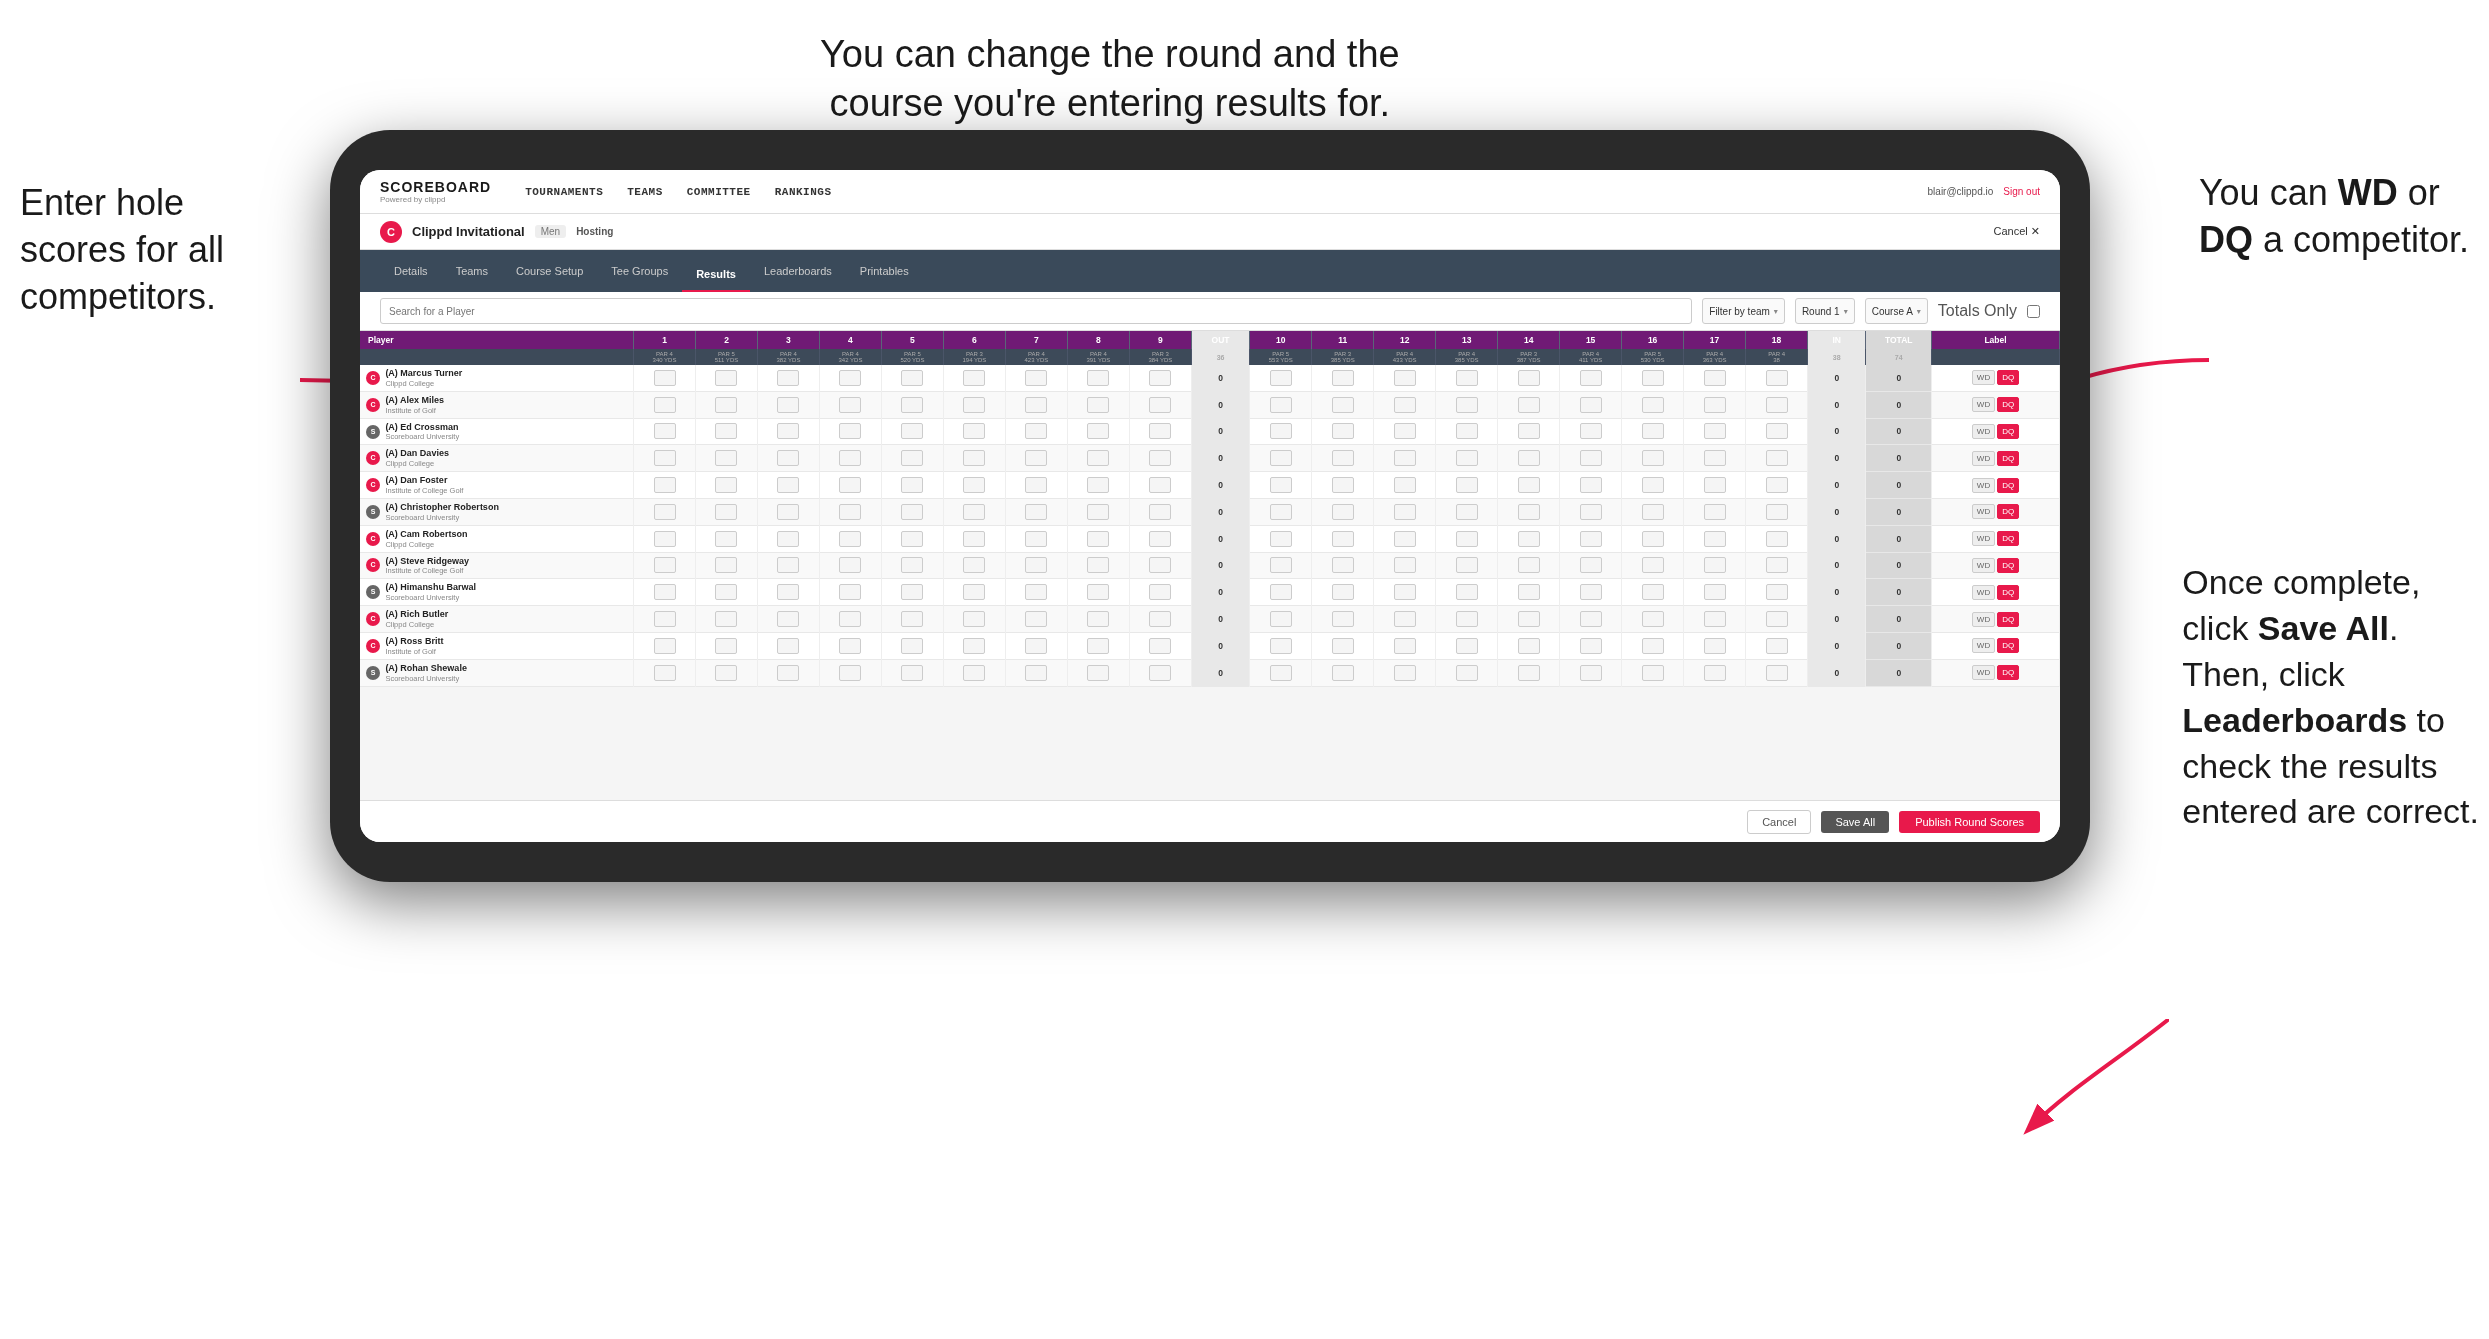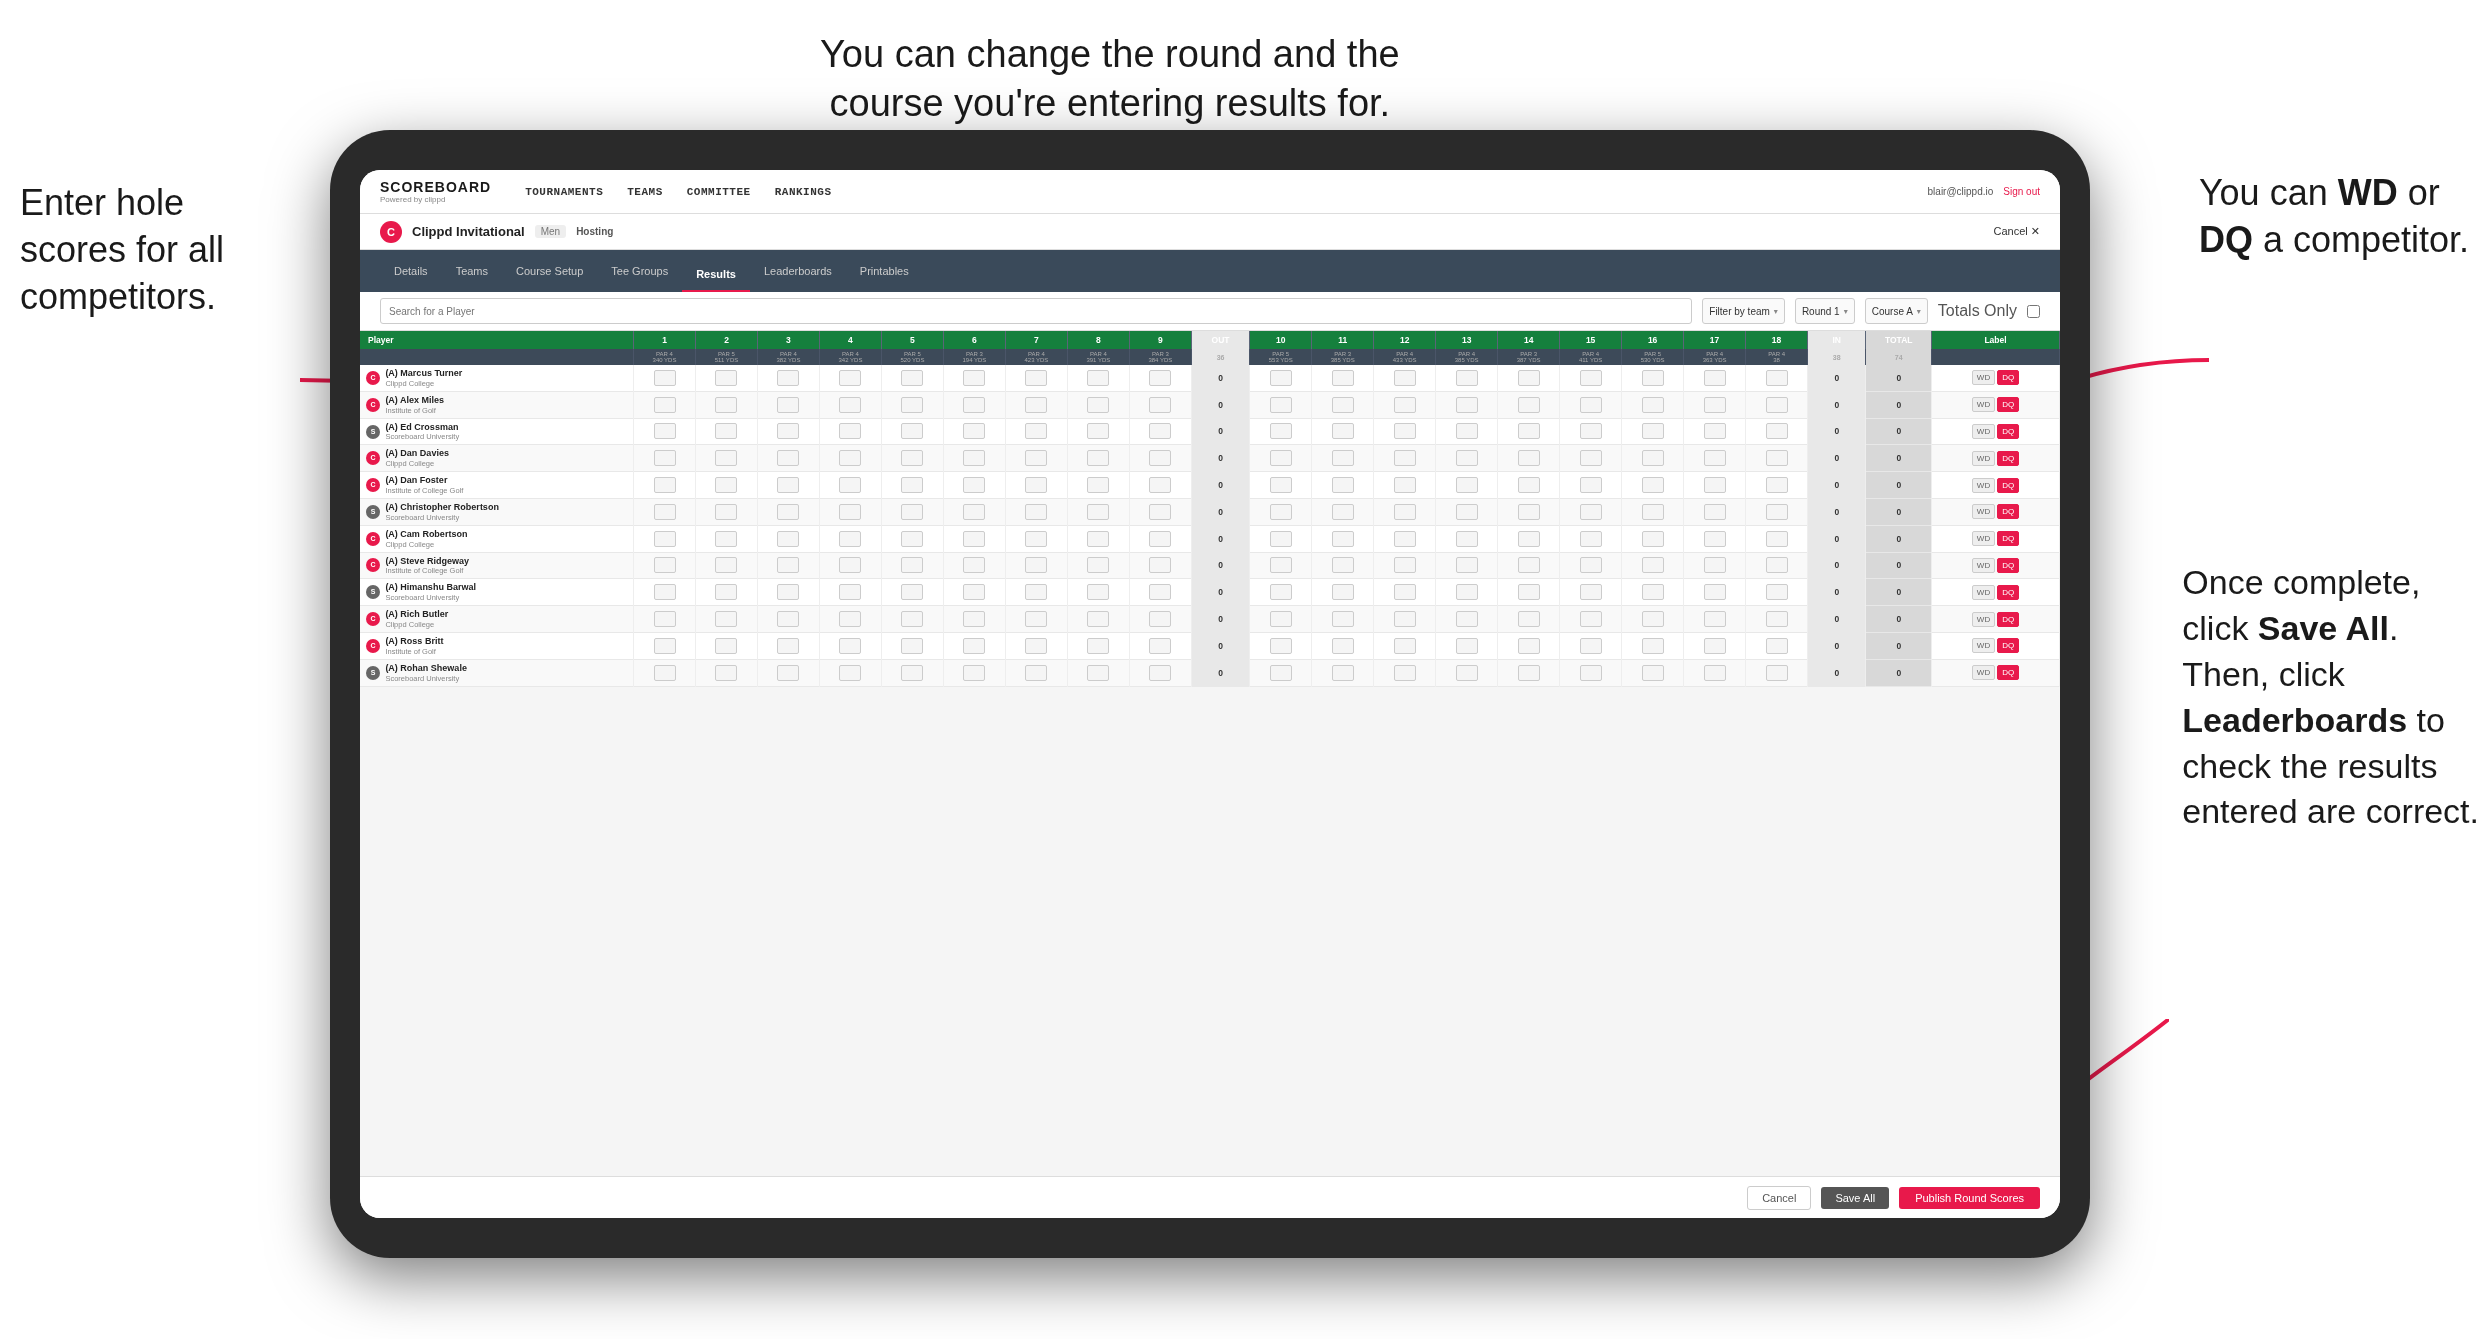--- a/index.html
+++ b/index.html
@@ -50,21 +50,21 @@
       position: absolute;
       pointer-events: none;
     }
 
     
     .tablet {
       position: absolute;
       top: 130px;
       left: 330px;
       width: 1760px;
-      height: 1128px;
+      height: 752px;
       background: #2a2a2a;
       border-radius: 60px;
       box-shadow: 0 20px 60px rgba(0,0,0,0.5);
       padding: 40px 30px;
     }
     .tablet-screen {
       width: 100%;
       height: 100%;
       background: #f0f0f0;
       border-radius: 20px;
@@ -246,21 +246,21 @@
       overflow-x: auto;
       background: #f5f5f5;
     }
     table.score-table {
       width: 100%;
       border-collapse: collapse;
       font-size: 9px;
       table-layout: fixed;
     }
     table.score-table thead tr.col-header {
-      background: #15803d;
+      background: #701a75;
       color: #ffffff;
     }
     table.score-table thead tr.col-header th {
       padding: 4px 2px;
       text-align: center;
       font-weight: 600;
       border-right: 1px solid #5a6578;
       font-size: 8.5px;
     }
     table.score-table thead tr.col-header th.player-col {

